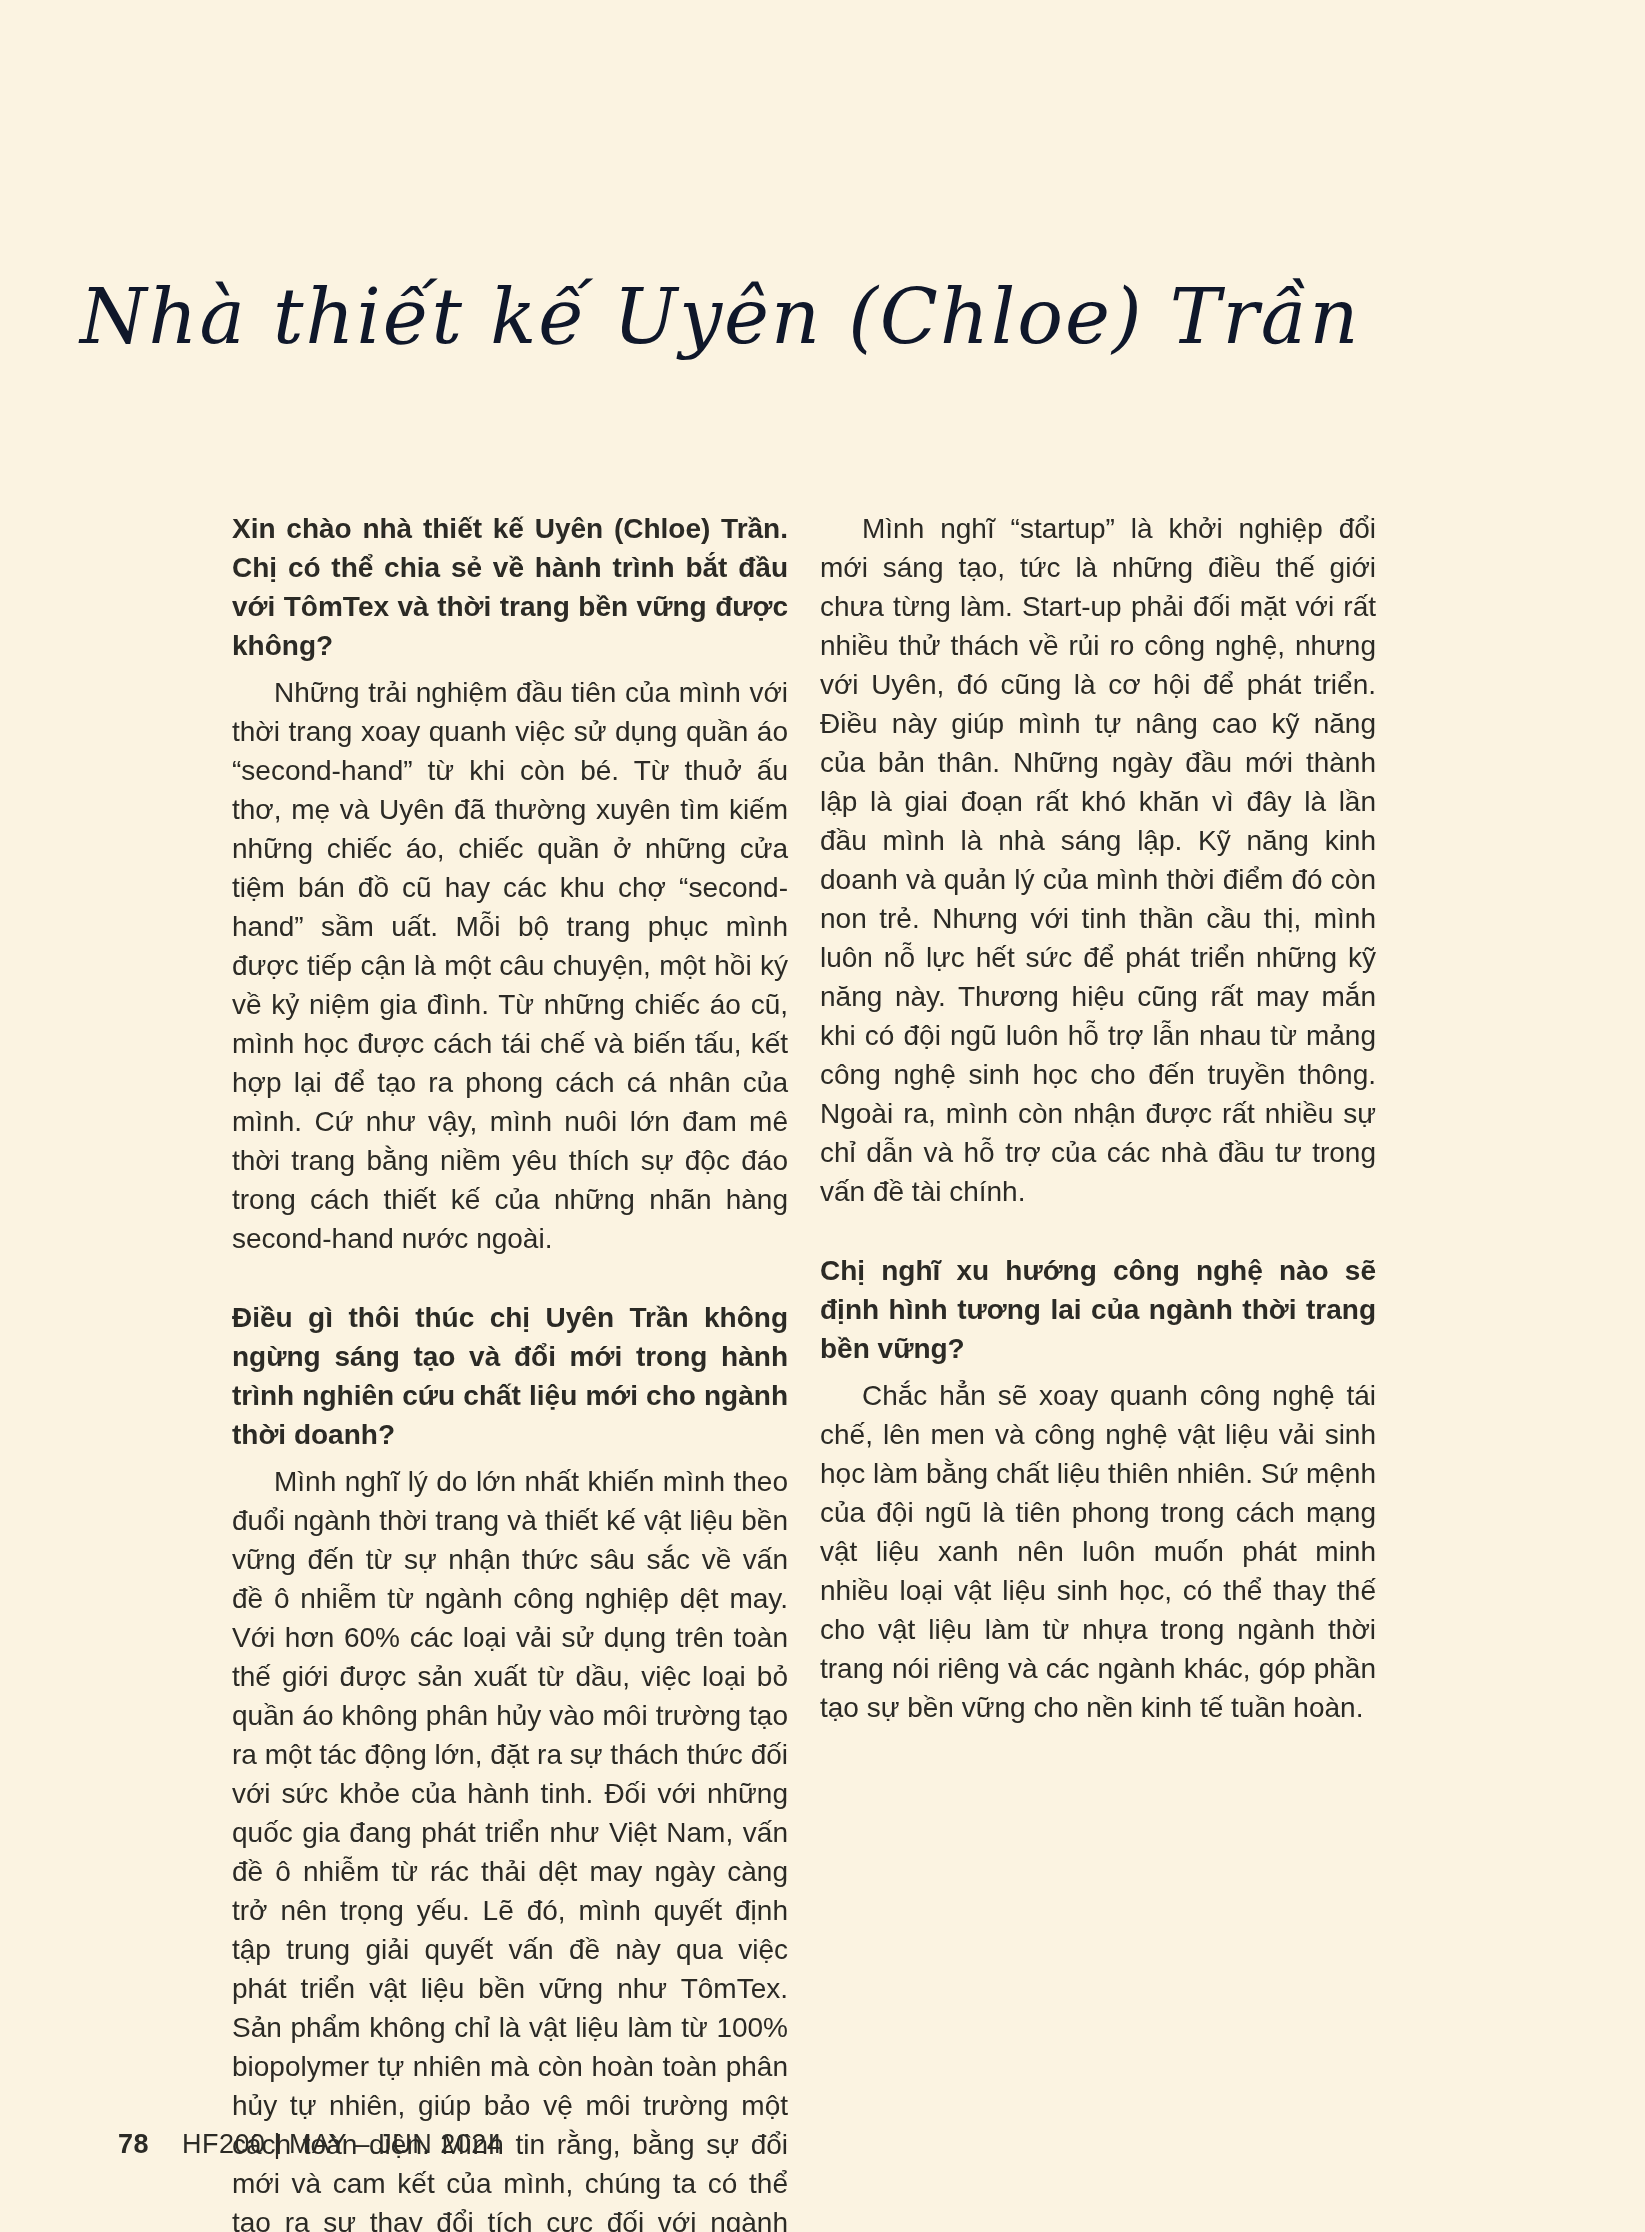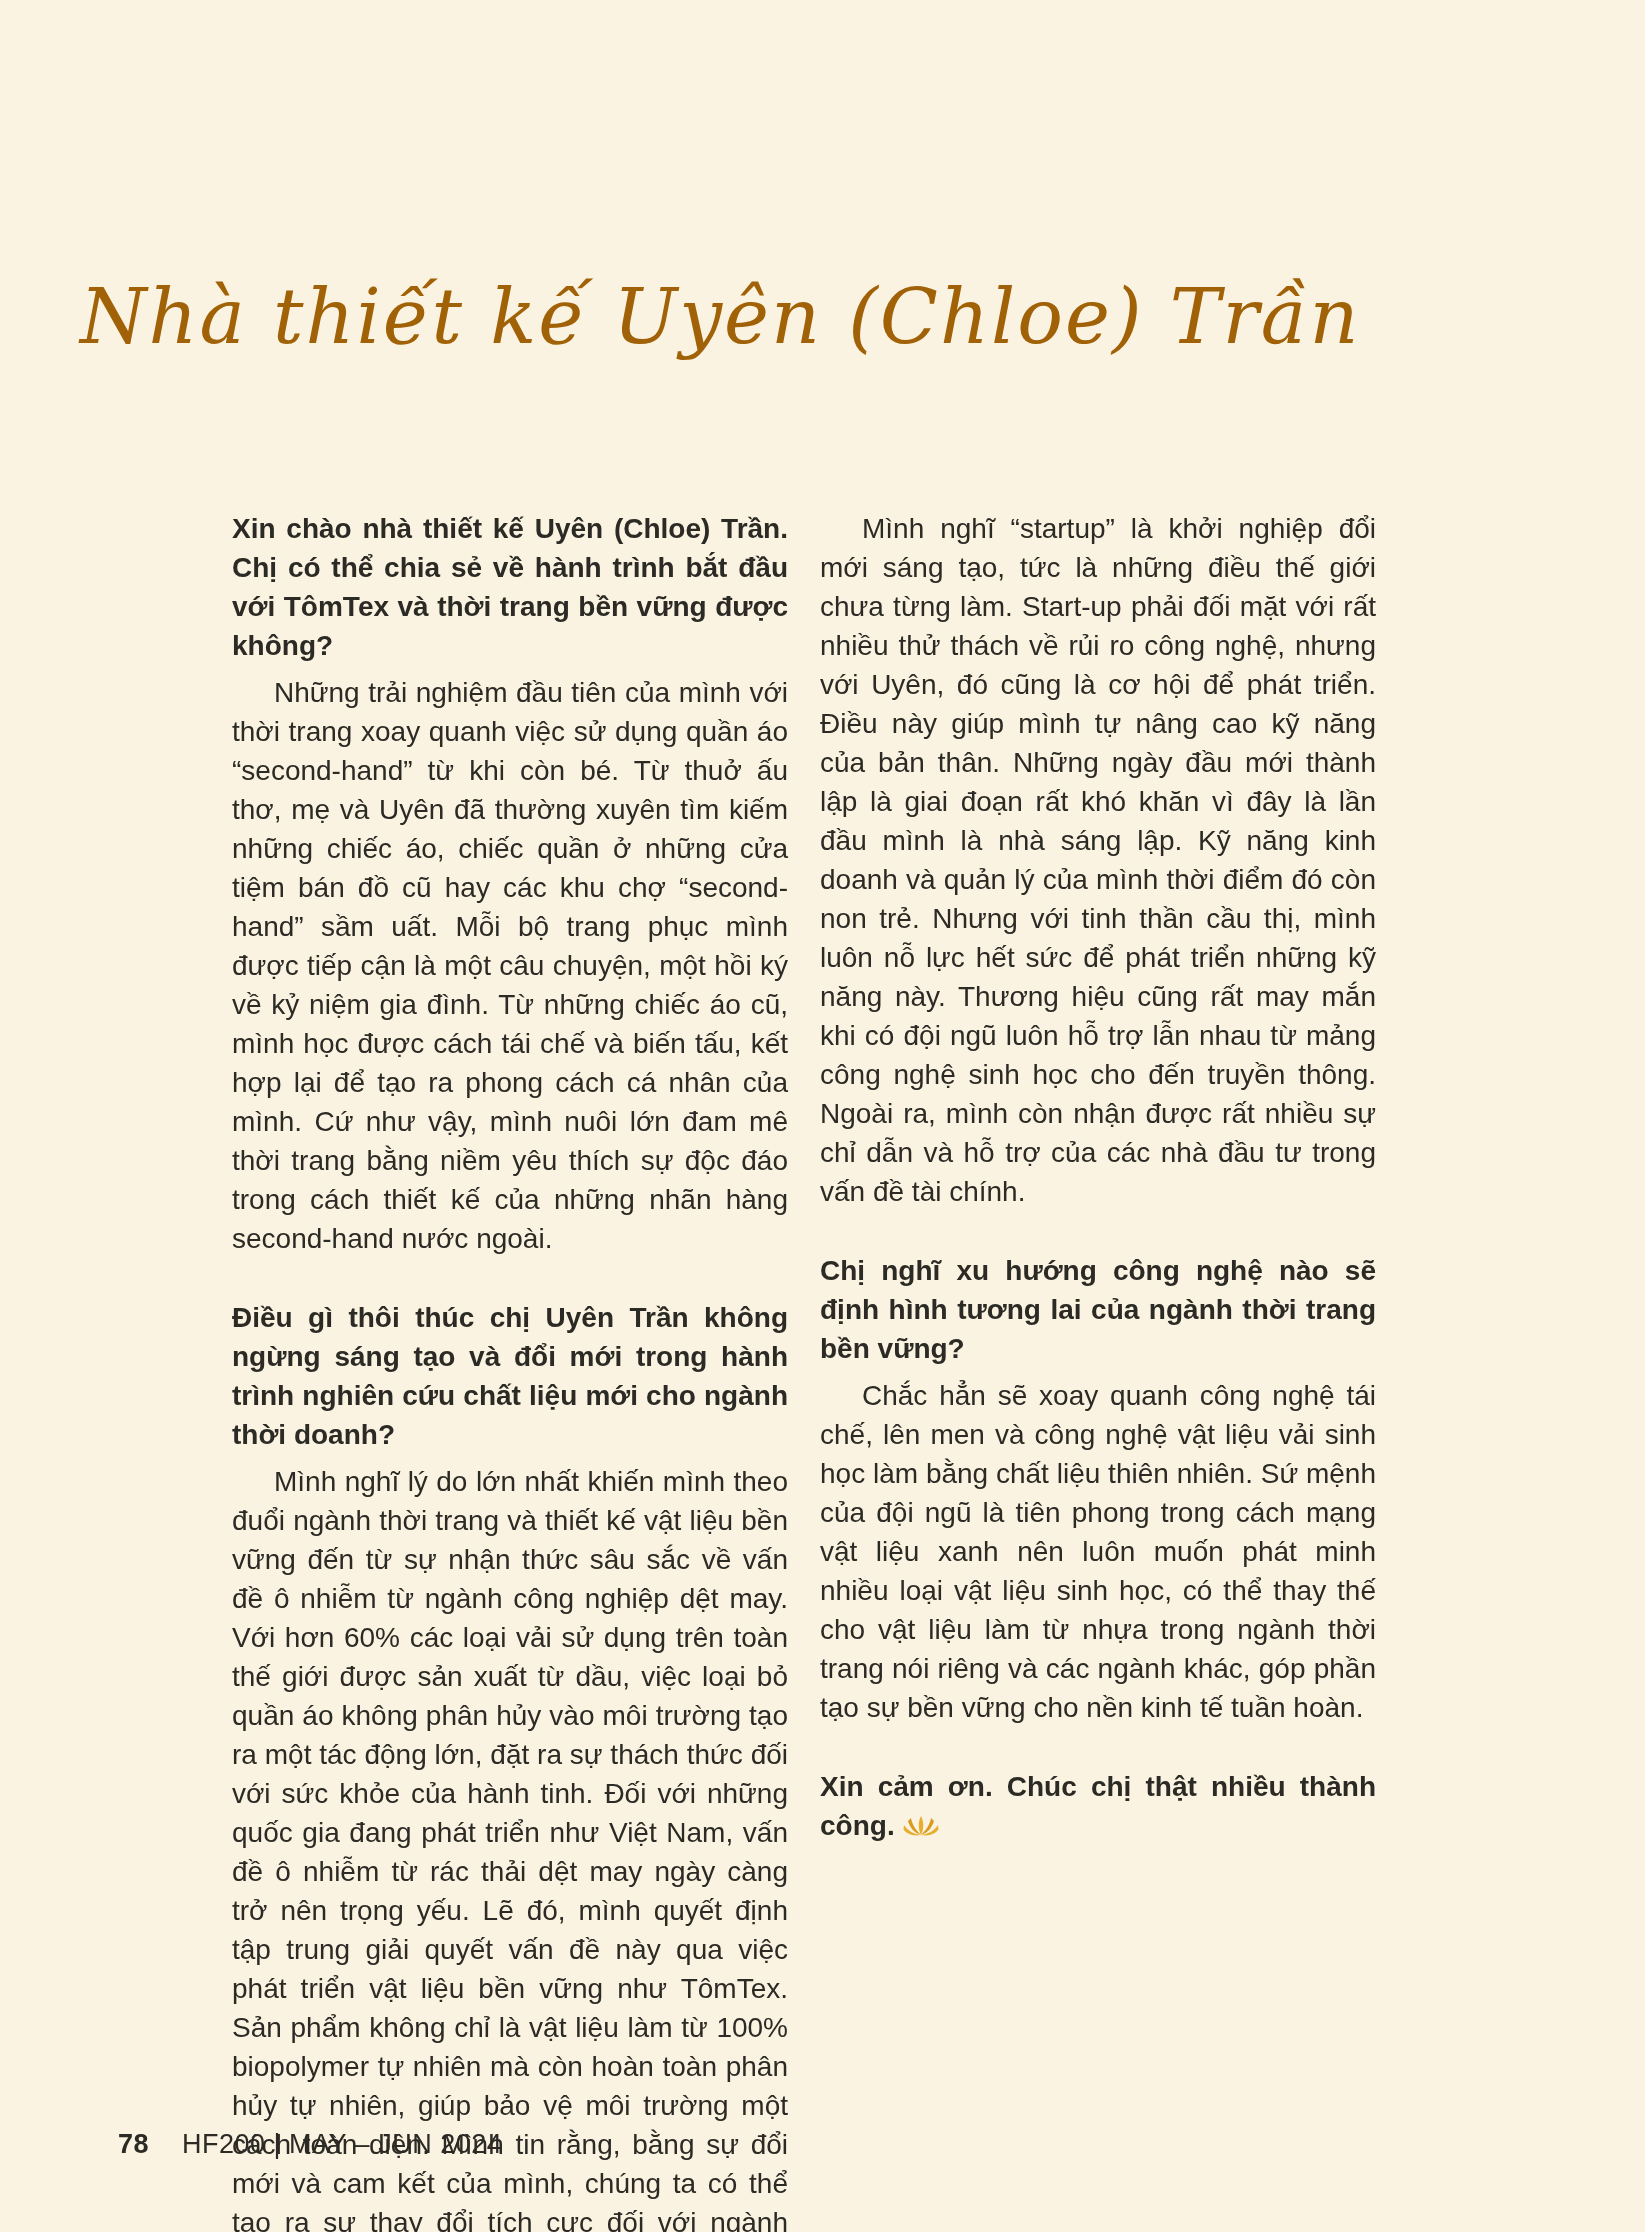--- a/index.html
+++ b/index.html
@@ -19,21 +19,21 @@
     position: absolute;
     top: 221px;
     left: 80px;
     width: 1264px;
     text-align: center;
     font-family: "DejaVu Serif", serif;
     font-style: italic;
     font-weight: 500;
     font-size: 76px;
     letter-spacing: 2px;
-    color: #a16207;
+    color: #0f172a;
     white-space: nowrap;
   }
   .article {
     position: absolute;
     top: 509px;
     left: 232px;
     width: 1144px;
     display: flex;
     gap: 32px;
   }
@@ -86,27 +86,20 @@
   <div class="col">
     <p class="question">Xin chào nhà thiết kế Uyên (Chloe) Trần. Chị có thể chia sẻ về hành trình bắt đầu với TômTex và thời trang bền vững được không?</p>
     <p class="answer">Những trải nghiệm đầu tiên của mình với thời trang xoay quanh việc sử dụng quần áo “second-hand” từ khi còn bé. Từ thuở ấu thơ, mẹ và Uyên đã thường xuyên tìm kiếm những chiếc áo, chiếc quần ở những cửa tiệm bán đồ cũ hay các khu chợ “second-hand” sầm uất. Mỗi bộ trang phục mình được tiếp cận là một câu chuyện, một hồi ký về kỷ niệm gia đình. Từ những chiếc áo cũ, mình học được cách tái chế và biến tấu, kết hợp lại để tạo ra phong cách cá nhân của mình. Cứ như vậy, mình nuôi lớn đam mê thời trang bằng niềm yêu thích sự độc đáo trong cách thiết kế của những nhãn hàng second-hand nước ngoài.</p>
     <p class="question">Điều gì thôi thúc chị Uyên Trần không ngừng sáng tạo và đổi mới trong hành trình nghiên cứu chất liệu mới cho ngành thời doanh?</p>
     <p class="answer">Mình nghĩ lý do lớn nhất khiến mình theo đuổi ngành thời trang và thiết kế vật liệu bền vững đến từ sự nhận thức sâu sắc về vấn đề ô nhiễm từ ngành công nghiệp dệt may. Với hơn 60% các loại vải sử dụng trên toàn thế giới được sản xuất từ dầu, việc loại bỏ quần áo không phân hủy vào môi trường tạo ra một tác động lớn, đặt ra sự thách thức đối với sức khỏe của hành tinh. Đối với những quốc gia đang phát triển như Việt Nam, vấn đề ô nhiễm từ rác thải dệt may ngày càng trở nên trọng yếu. Lẽ đó, mình quyết định tập trung giải quyết vấn đề này qua việc phát triển vật liệu bền vững như TômTex. Sản phẩm không chỉ là vật liệu làm từ 100% biopolymer tự nhiên mà còn hoàn toàn phân hủy tự nhiên, giúp bảo vệ môi trường một cách toàn diện. Mình tin rằng, bằng sự đổi mới và cam kết của mình, chúng ta có thể tạo ra sự thay đổi tích cực đối với ngành thời trang và bảo vệ hành tinh mà chúng ta gọi là “nhà”.</p>
   </div>
   <div class="col">
     <p class="answer">Mình nghĩ “startup” là khởi nghiệp đổi mới sáng tạo, tức là những điều thế giới chưa từng làm. Start-up phải đối mặt với rất nhiều thử thách về rủi ro công nghệ, nhưng với Uyên, đó cũng là cơ hội để phát triển. Điều này giúp mình tự nâng cao kỹ năng của bản thân. Những ngày đầu mới thành lập là giai đoạn rất khó khăn vì đây là lần đầu mình là nhà sáng lập. Kỹ năng kinh doanh và quản lý của mình thời điểm đó còn non trẻ. Nhưng với tinh thần cầu thị, mình luôn nỗ lực hết sức để phát triển những kỹ năng này. Thương hiệu cũng rất may mắn khi có đội ngũ luôn hỗ trợ lẫn nhau từ mảng công nghệ sinh học cho đến truyền thông. Ngoài ra, mình còn nhận được rất nhiều sự chỉ dẫn và hỗ trợ của các nhà đầu tư trong vấn đề tài chính.</p>
     <p class="question">Chị nghĩ xu hướng công nghệ nào sẽ định hình tương lai của ngành thời trang bền vững?</p>
     <p class="answer">Chắc hẳn sẽ xoay quanh công nghệ tái chế, lên men và công nghệ vật liệu vải sinh học làm bằng chất liệu thiên nhiên. Sứ mệnh của đội ngũ là tiên phong trong cách mạng vật liệu xanh nên luôn muốn phát minh nhiều loại vật liệu sinh học, có thể thay thế cho vật liệu làm từ nhựa trong ngành thời trang nói riêng và các ngành khác, góp phần tạo sự bền vững cho nền kinh tế tuần hoàn.</p>
-    <p class="closing"><span>Xin cảm ơn. Chúc chị thật nhiều thành công.</span><span class="lotus"><svg width="36" height="22" viewBox="0 0 36 22">
-      <path d="M1 10 C4 15 10 19 18 20 C10 21.5 4 19 0.5 14.5 Z" fill="#E6AF2E"></path>
-      <path d="M35 10 C32 15 26 19 18 20 C26 21.5 32 19 35.5 14.5 Z" fill="#E6AF2E"></path>
-      <path d="M8 3 C9 9 12.5 15 18 20 C11.5 18 7 13 5 6 Z" fill="#D99B1F"></path>
-      <path d="M28 3 C27 9 23.5 15 18 20 C24.5 18 29 13 31 6 Z" fill="#D99B1F"></path>
-      <path d="M18 1 C15 7 15 13.5 18 20 C21 13.5 21 7 18 1 Z" fill="#E6AF2E"></path>
-    </svg></span></p>
   </div>
 </div>
 
 <div class="footer">
   <span class="page-number">78</span>
   <span class="issue-info">HF200 | MAY – JUN 2024</span>
 </div>
 
 
 </body></html>

